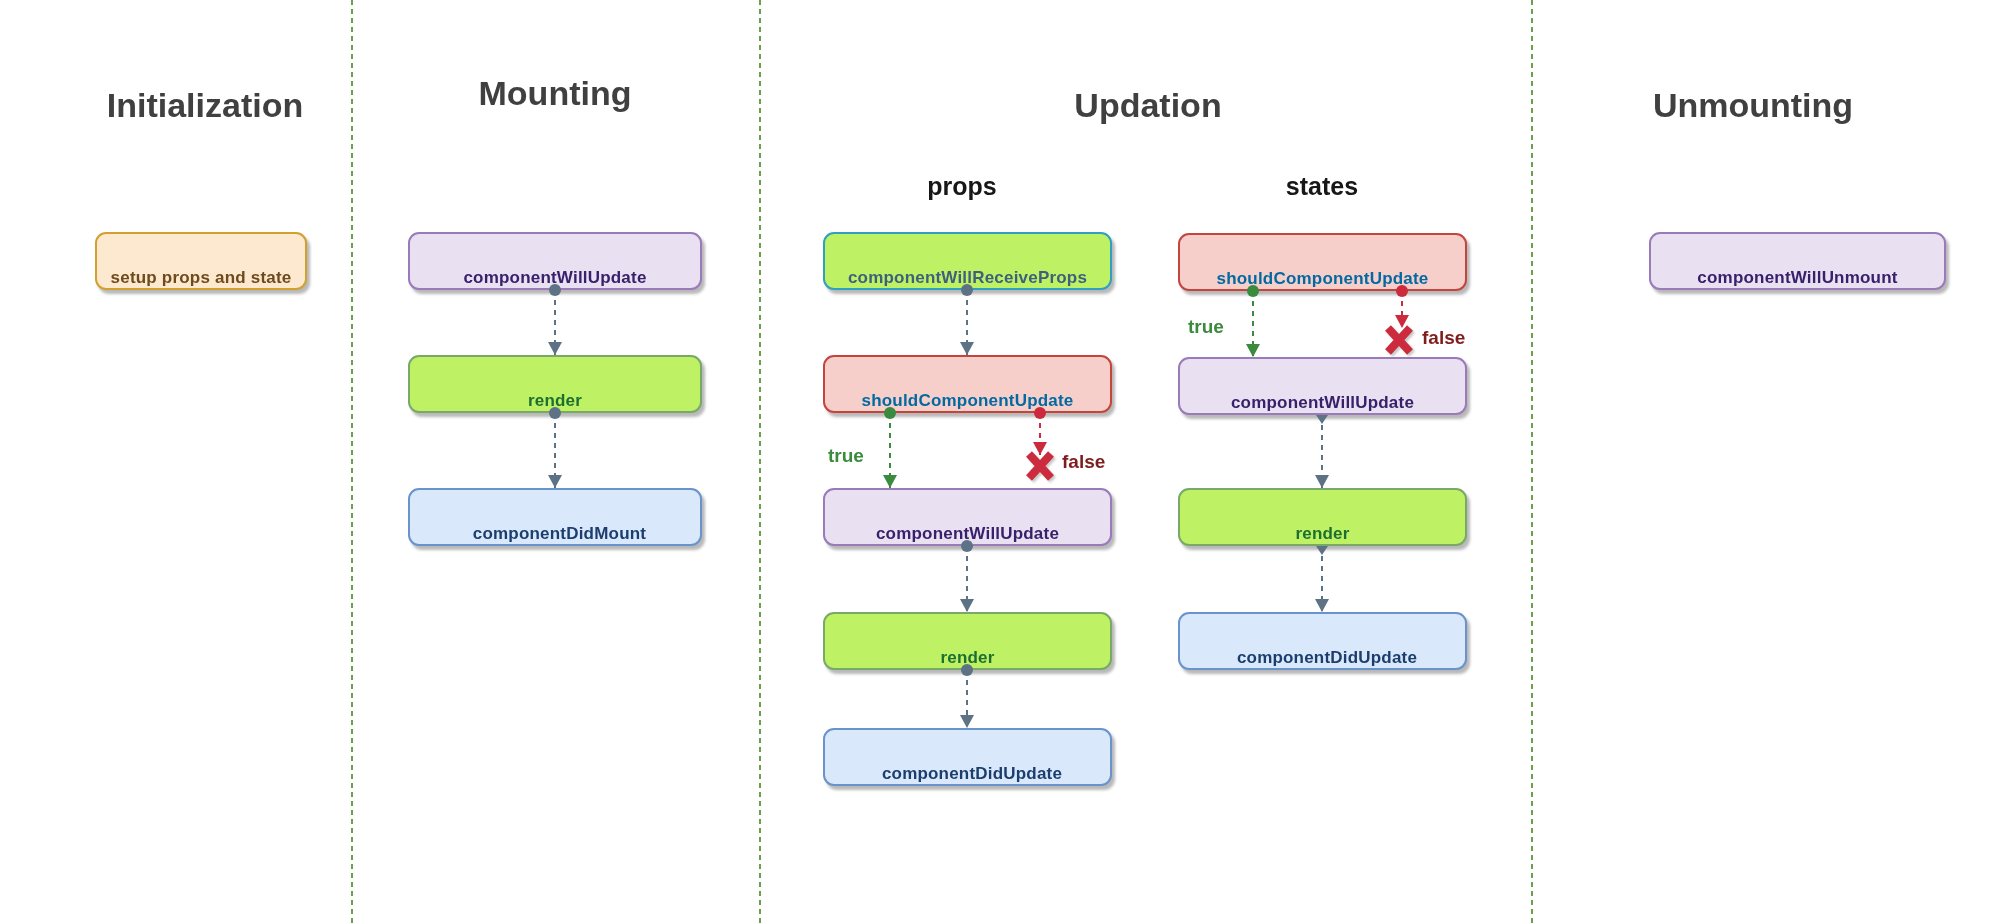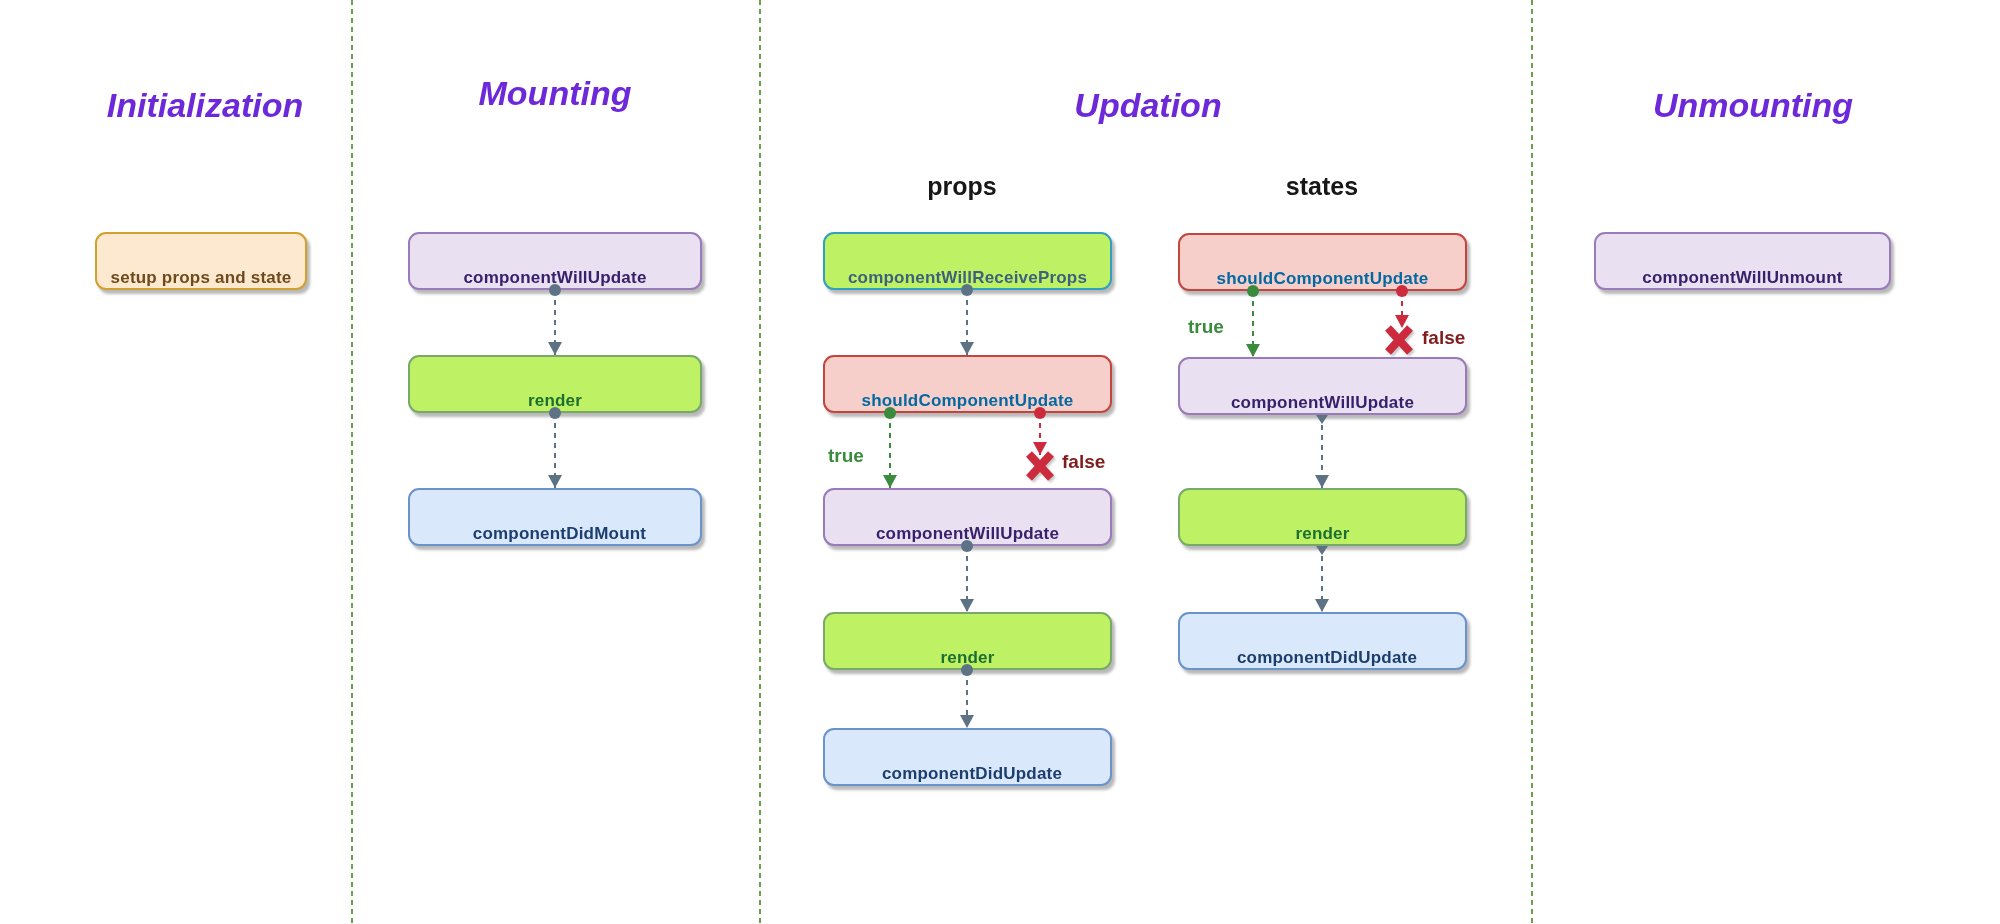--- a/index.html
+++ b/index.html
@@ -6,21 +6,21 @@
   .canvas{
     position:relative;width:2000px;height:924px;background:#ffffff;overflow:hidden;
     font-family:"Liberation Sans", sans-serif;
   }
   .divider{
     position:absolute;top:0;bottom:0;width:2px;
     background-image:repeating-linear-gradient(to bottom,#68a24f 0 5px,transparent 5px 9px);
   }
   .section-title{
     position:absolute;transform:translateX(-50%);
-    font-size:34px;font-weight:600;color:#6d28d9;white-space:nowrap;font-style:italic;
+    font-size:34px;font-weight:600;color:#404040;white-space:nowrap;
   }
   .subhead{
     position:absolute;transform:translateX(-50%);
     font-size:25px;font-weight:600;color:#171717;white-space:nowrap;
   }
   .node{
     position:absolute;height:58px;border-radius:11px;border:2px solid;
     display:flex;align-items:flex-end;justify-content:center;
     font-size:17px;font-weight:600;letter-spacing:.2px;white-space:nowrap;
     box-shadow:3px 4px 3px rgba(0,0,0,0.28);
@@ -171,17 +171,17 @@
     <span class="tri-start"></span>
     <span class="arrowhead"></span>
   </div>
 
   <span class="branch-label true-label" style="left:1188px;top:316px">true</span>
   <svg class="xmark" style="left:1384px;top:325px" width="30" height="30" viewBox="0 0 30 30">
     <path d="M4 3 L26 27 M26 3 L4 27" stroke="#cb2b3d" stroke-width="8" fill="none"></path>
   </svg>
   <span class="branch-label false-label" style="left:1422px;top:327px">false</span>
 
-  <div class="node purple" style="left:1594px;top:232px;width:297px">
+  <div class="node purple" style="left:1649px;top:232px;width:297px">
     <span>componentWillUnmount</span>
   </div>
 
 </div>
 
 </body></html>

